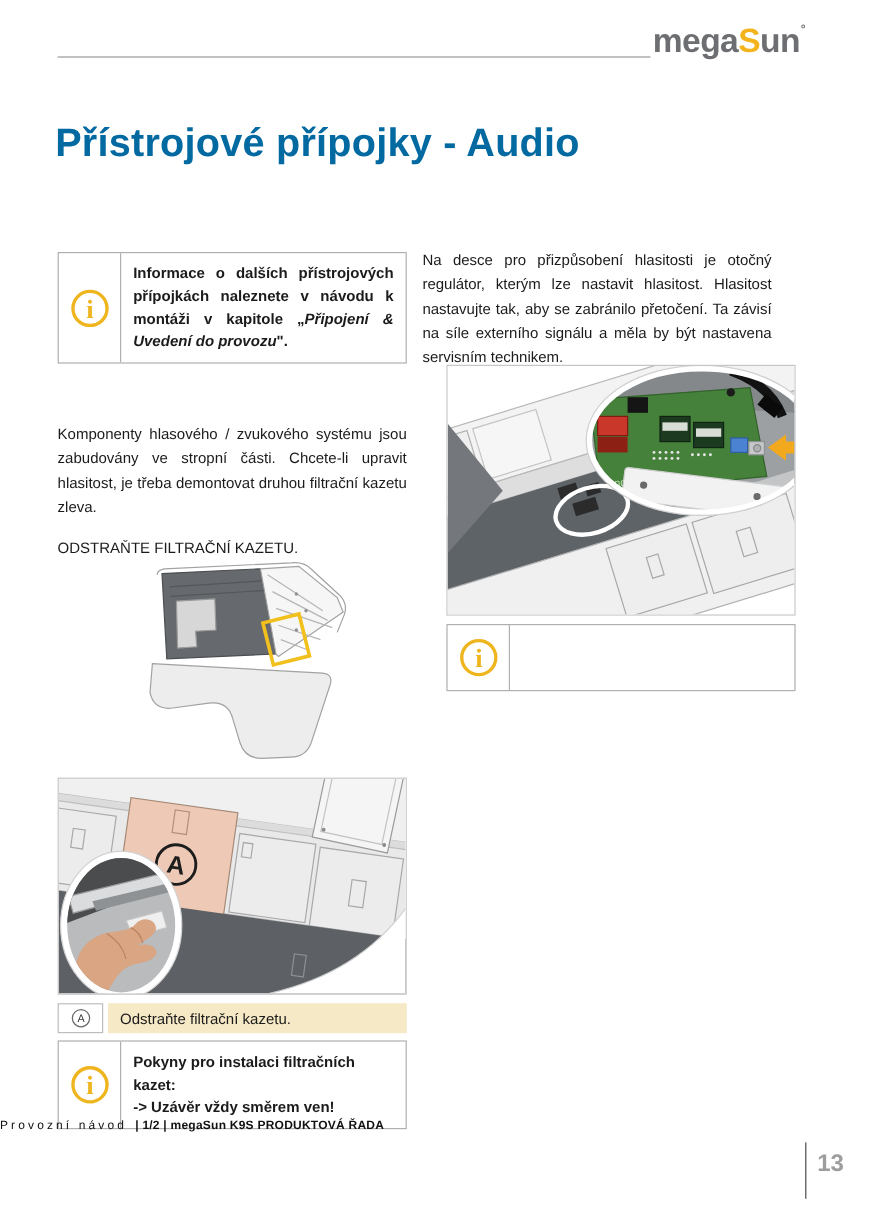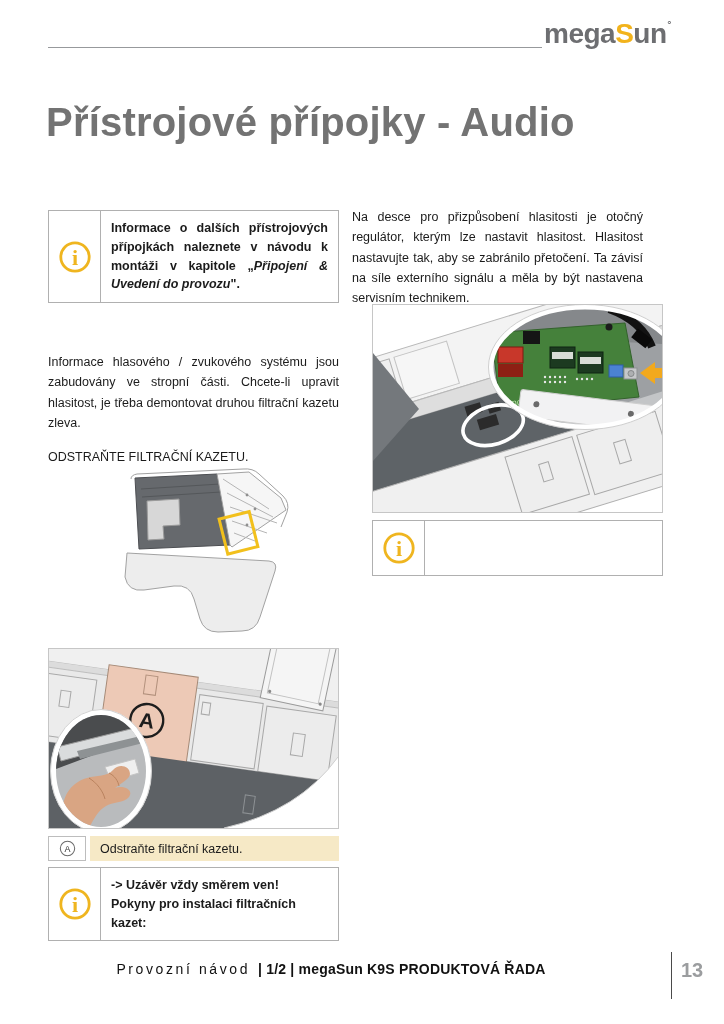--- a/index.html
+++ b/index.html
@@ -9,21 +9,21 @@
     font-family:"Liberation Sans", sans-serif; color:#1b1b1b;
   }
   .page { position:absolute; inset:0; background:#fff; }
 
   
   .header-rule { position:absolute; left:48px; top:47px; width:494px; height:1px; background:#97999c; }
   .logo { position:absolute; left:544px; top:18px; font-size:28px; font-weight:bold; color:#6d6e71; letter-spacing:-0.5px; white-space:nowrap; }
   .logo .logo-s { color:#F2B31C; }
   .logo .logo-mark { font-size:13px; vertical-align:12px; margin-left:1px; }
 
-  .page-title { position:absolute; left:46px; top:100px; width:640px; font-size:40px; font-weight:bold; color:#737373; letter-spacing:0.2px; }
+  .page-title { position:absolute; left:46px; top:100px; width:640px; font-size:33px; font-weight:bold; color:#0369a1; letter-spacing:0.2px; }
 
   
   .abs { position:absolute; }
   .body-text { font-size:12.5px; line-height:1.62; text-align:justify; color:#1b1b1b; }
   .h2-red { color:#C41230; font-size:18px; line-height:1.28; font-weight:bold; }
 
   
   .info-box { display:flex; border:1px solid #b0b0b0; background:#fff; align-items:stretch; }
   .info-box .icon-cell { width:52px; min-width:52px; display:flex; align-items:center; justify-content:center; border-right:1px solid #b0b0b0; }
   .info-box .text-cell { flex:1; padding:8px 10px; font-size:12.5px; line-height:1.5; text-align:justify;font-weight:bold; }
@@ -34,21 +34,21 @@
   .figure-frame { border:1px solid #c6c6c6; overflow:hidden; background:#fff; }
   .figure-plain { overflow:hidden; background:#fff; }
   svg { display:block; }
 
   
   .caption-row { display:flex; height:25px; }
   .caption-row .marker-cell { width:38px; min-width:38px; background:#fff; border:1px solid #bdbdbd; display:flex; align-items:center; justify-content:center; }
   .caption-row .caption-cell { flex:1; background:#F6E9C6; display:flex; align-items:center; padding-left:10px; font-size:12.5px; margin-left:4px; }
 
   
-  .footer-line { position:absolute; top:961px; left:0; width:662px; text-align:center; font-size:14px; white-space:nowrap; color:#111; }
+  .footer-line { position:absolute; top:933px; left:0; width:662px; text-align:left; font-size:10px; white-space:nowrap; color:#111; }
   .footer-line .f-label { letter-spacing:2.6px; font-weight:normal; margin-right:4px; }
   .footer-line .f-detail { font-weight:bold; letter-spacing:0.2px; }
   .footer-divider { position:absolute; left:671px; top:952px; width:1px; height:47px; background:#4a4a4a; }
   .page-number { position:absolute; left:681px; top:959px; font-size:20px; font-weight:bold; color:#9b9d9f; }
 </style>
 </head>
 <body>
 
 <div class="page">
 
@@ -61,21 +61,21 @@
     <div class="icon-cell">
       <svg width="34" height="34" viewBox="0 0 34 34">
         <circle cx="17" cy="17" r="14.2" fill="none" stroke="#EFB51F" stroke-width="2.8"></circle>
         <text x="17" y="25" text-anchor="middle" font-size="22" font-weight="bold" fill="#EFB51F" font-family="Liberation Serif, serif">i</text>
       </svg>
     </div>
     <div class="text-cell"><span>Informace o dalších přístrojových přípojkách naleznete v návodu k montáži v kapitole „</span><span class="italic">Připojení &amp; Uvedení do provozu</span><span>".</span></div>
   </div>
 
 
-  <p class="abs body-text" style="left:48px; top:352px; width:291px;">Informace hlasového / zvukového systému jsou zabudovány ve stropní části. Chcete-li upravit hlasitost, je třeba demontovat druhou filtrační kazetu zleva.</p>
+  <p class="abs body-text" style="left:48px; top:352px; width:291px;">Komponenty hlasového / zvukového systému jsou zabudovány ve stropní části. Chcete-li upravit hlasitost, je třeba demontovat druhou filtrační kazetu zleva.</p>
 
   <p class="abs" style="left:48px; top:450px; width:291px; font-size:12.5px;">ODSTRAŇTE FILTRAČNÍ KAZETU.</p>
 
   <div class="abs figure-plain" style="left:97px; top:465px; width:215px; height:176px;">
     <svg viewBox="0 0 215 176" width="215" height="176">
 
       <path d="M30,88 L172,96 Q181,97 178,106 L163,152 Q159,166 145,166 L121,167 Q107,167 103,154 L97,134 Q93,119 77,121 L47,125 Q31,127 28,112 Z" fill="#ededed" stroke="#a2a2a2" stroke-width="1"></path>
 
       <path d="M34,14 Q34,10 40,9 L146,4 Q156,3 162,9 L186,31 Q193,38 190,47 L184,62" fill="none" stroke="#a2a2a2" stroke-width="1"></path>
 
@@ -165,22 +165,22 @@
   </div>
 
   <div class="abs info-box" style="left:48px; top:867px; width:291px; min-height:52px;">
     <div class="icon-cell">
       <svg width="34" height="34" viewBox="0 0 34 34">
         <circle cx="17" cy="17" r="14.2" fill="none" stroke="#EFB51F" stroke-width="2.8"></circle>
         <text x="17" y="25" text-anchor="middle" font-size="22" font-weight="bold" fill="#EFB51F" font-family="Liberation Serif, serif">i</text>
       </svg>
     </div>
     <div class="text-cell left-align">
+      <div>Pokyny pro instalaci filtračních kazet:</div>
       <div>-&gt; Uzávěr vždy směrem ven!</div>
-      <div>Pokyny pro instalaci filtračních kazet:</div>
     </div>
   </div>
 
   <p class="abs body-text" style="left:352px; top:207px; width:291px;">Na desce pro přizpůsobení hlasitosti je otočný regulátor, kterým lze nastavit hlasitost. Hlasitost nastavujte tak, aby se zabránilo přetočení. Ta závisí na síle externího signálu a měla by být nastavena servisním technikem.</p>
 
   <div class="abs figure-frame" style="left:372px; top:304px; width:291px; height:209px;">
     <svg viewBox="0 0 289 207" width="289" height="207">
       <rect width="289" height="207" fill="#ffffff"></rect>
       <g transform="rotate(-17 140 110)">
         <rect x="-60" y="14" width="400" height="54" fill="#f3f3f3" stroke="#b8b8b8"></rect>

